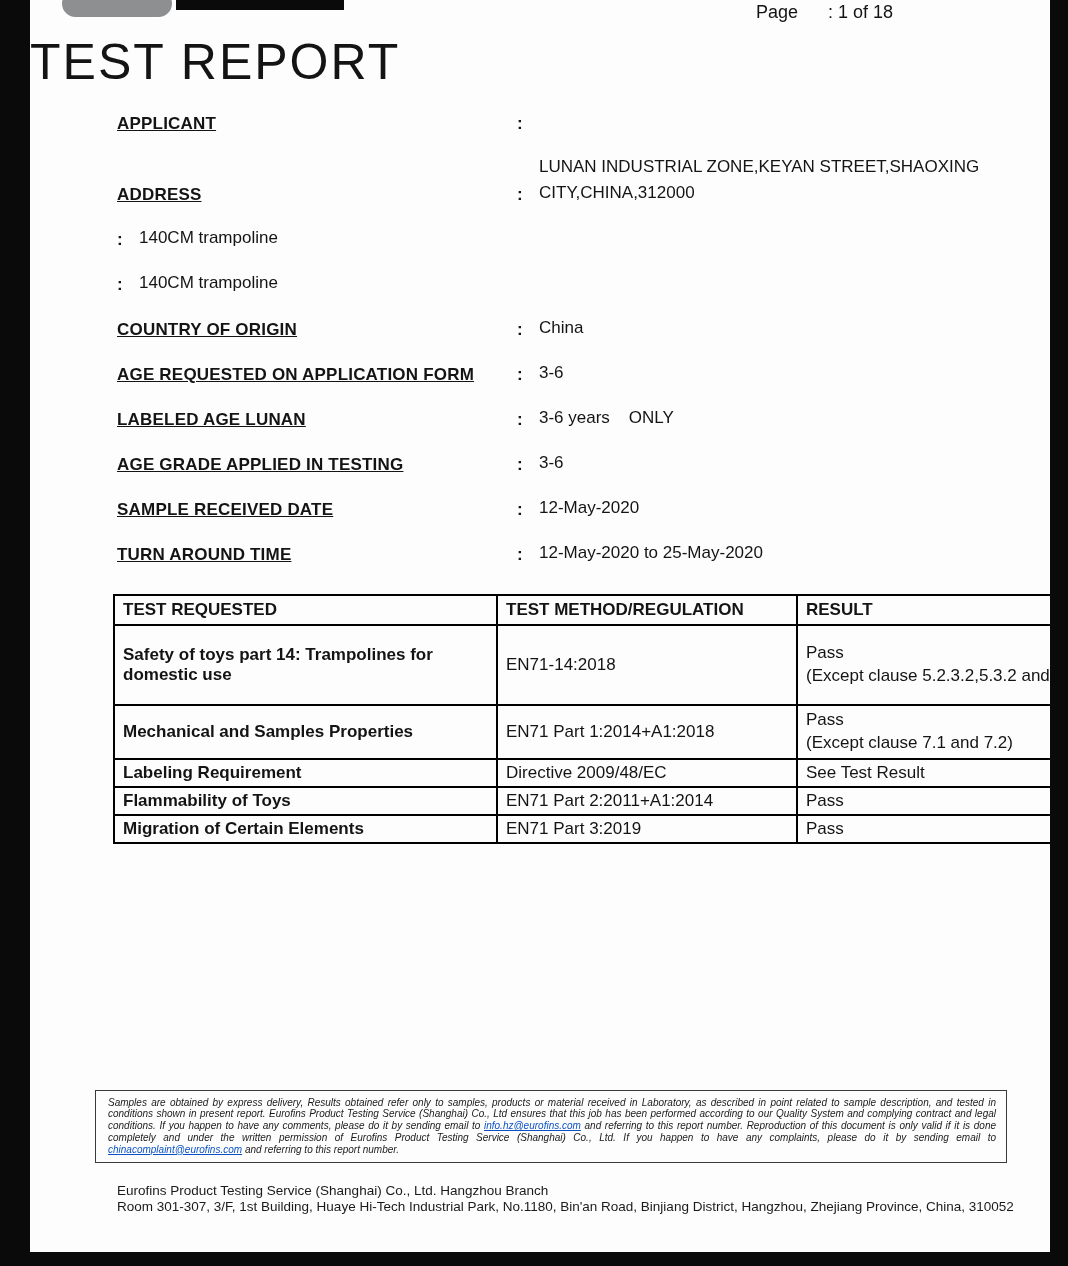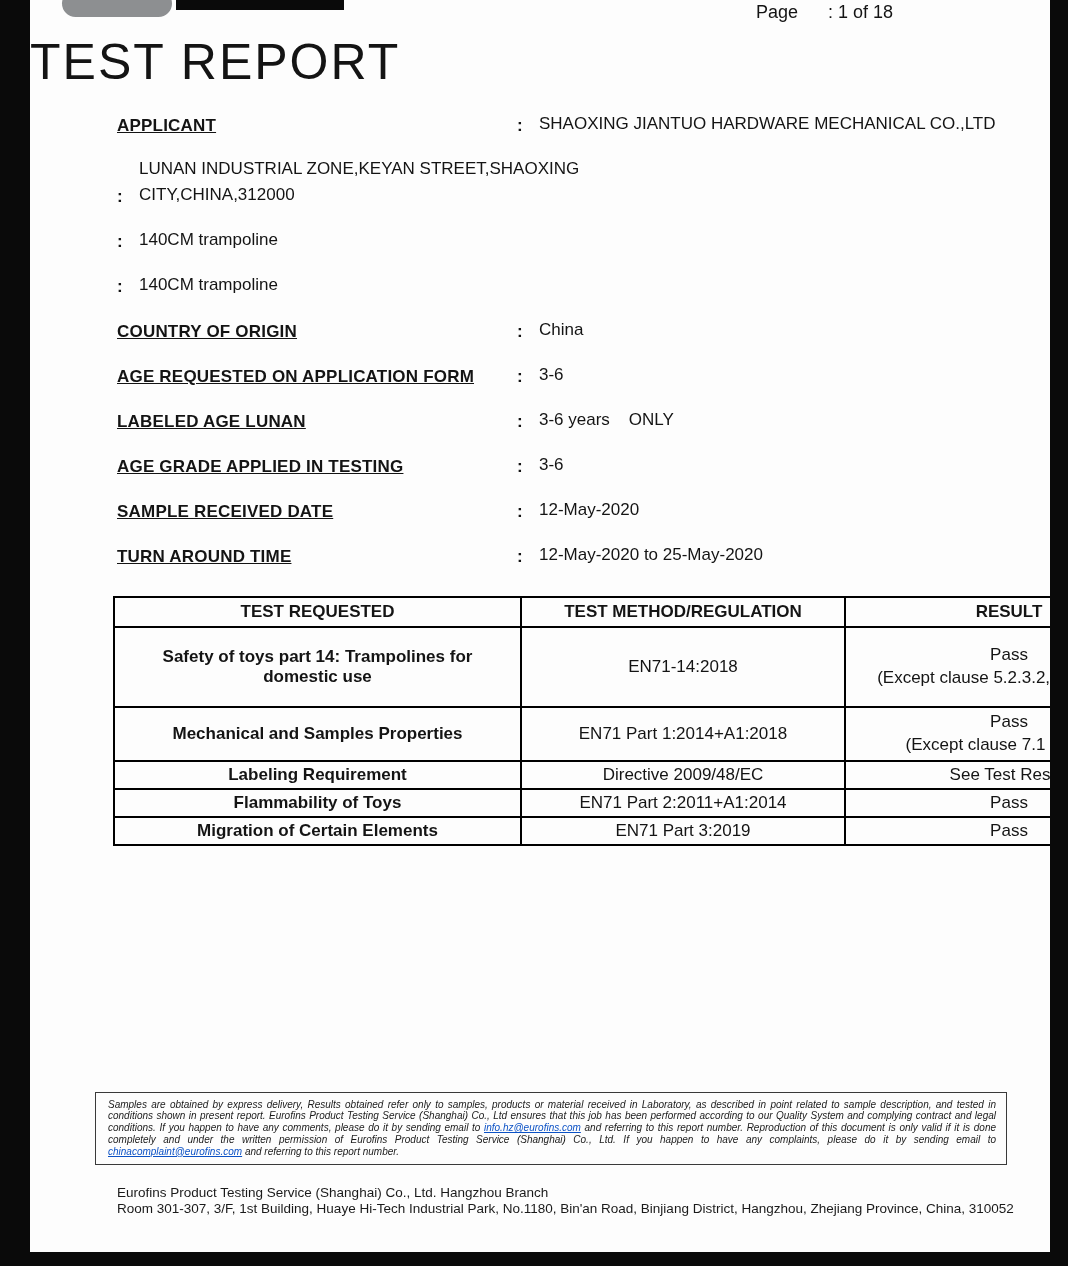--- a/index.html
+++ b/index.html
@@ -64,23 +64,23 @@
 
   table.test-table {
     margin: 28px 0 0 83px;
     border-collapse: collapse;
     width: 933px;
     font-size: 17px;
     table-layout: fixed;
   }
   .test-table th, .test-table td {
     border: 2px solid #000;
-    padding: 2px 20px;
+    padding: 2px 8px;
     vertical-align: middle;
-    text-align: center;
+    text-align: left;
   }
   .test-table th { font-weight: bold; height: 24px; }
   .col-test   { width: 365px; }
   .col-method { width: 282px; }
   .col-result { width: 286px; }
   .cell-test { text-align: justify; font-weight: bold; }
   .cell-result { white-space: pre-line; line-height: 1.3; }
   tr.row-tall   { height: 80px; }
   tr.row-medium { height: 54px; }
   tr.row-short  { height: 27px; }
@@ -116,24 +116,24 @@
     <span class="page-value">: 1 of 18</span>
   </div>
 
   <h1 class="report-title">TEST REPORT</h1>
 
   <div class="fields">
 
     <div class="field-row">
       <div class="field-label">APPLICANT</div>
       <div class="field-colon">:</div>
-      <div class="field-value">SHAOXING JIANTUO HARDWARE MECHANICAL CO.,LTD</div>
-    </div>
-
-    <div class="field-row">
+    </div>
+
+    <div class="field-row">
+      <div class="field-label">ADDRESS</div>
       <div class="field-colon">:</div>
       <div class="field-value">LUNAN INDUSTRIAL ZONE,KEYAN STREET,SHAOXING CITY,CHINA,312000</div>
     </div>
 
     <div class="field-row">
       <div class="field-colon">:</div>
       <div class="field-value">140CM trampoline</div>
     </div>
 
     <div class="field-row">

